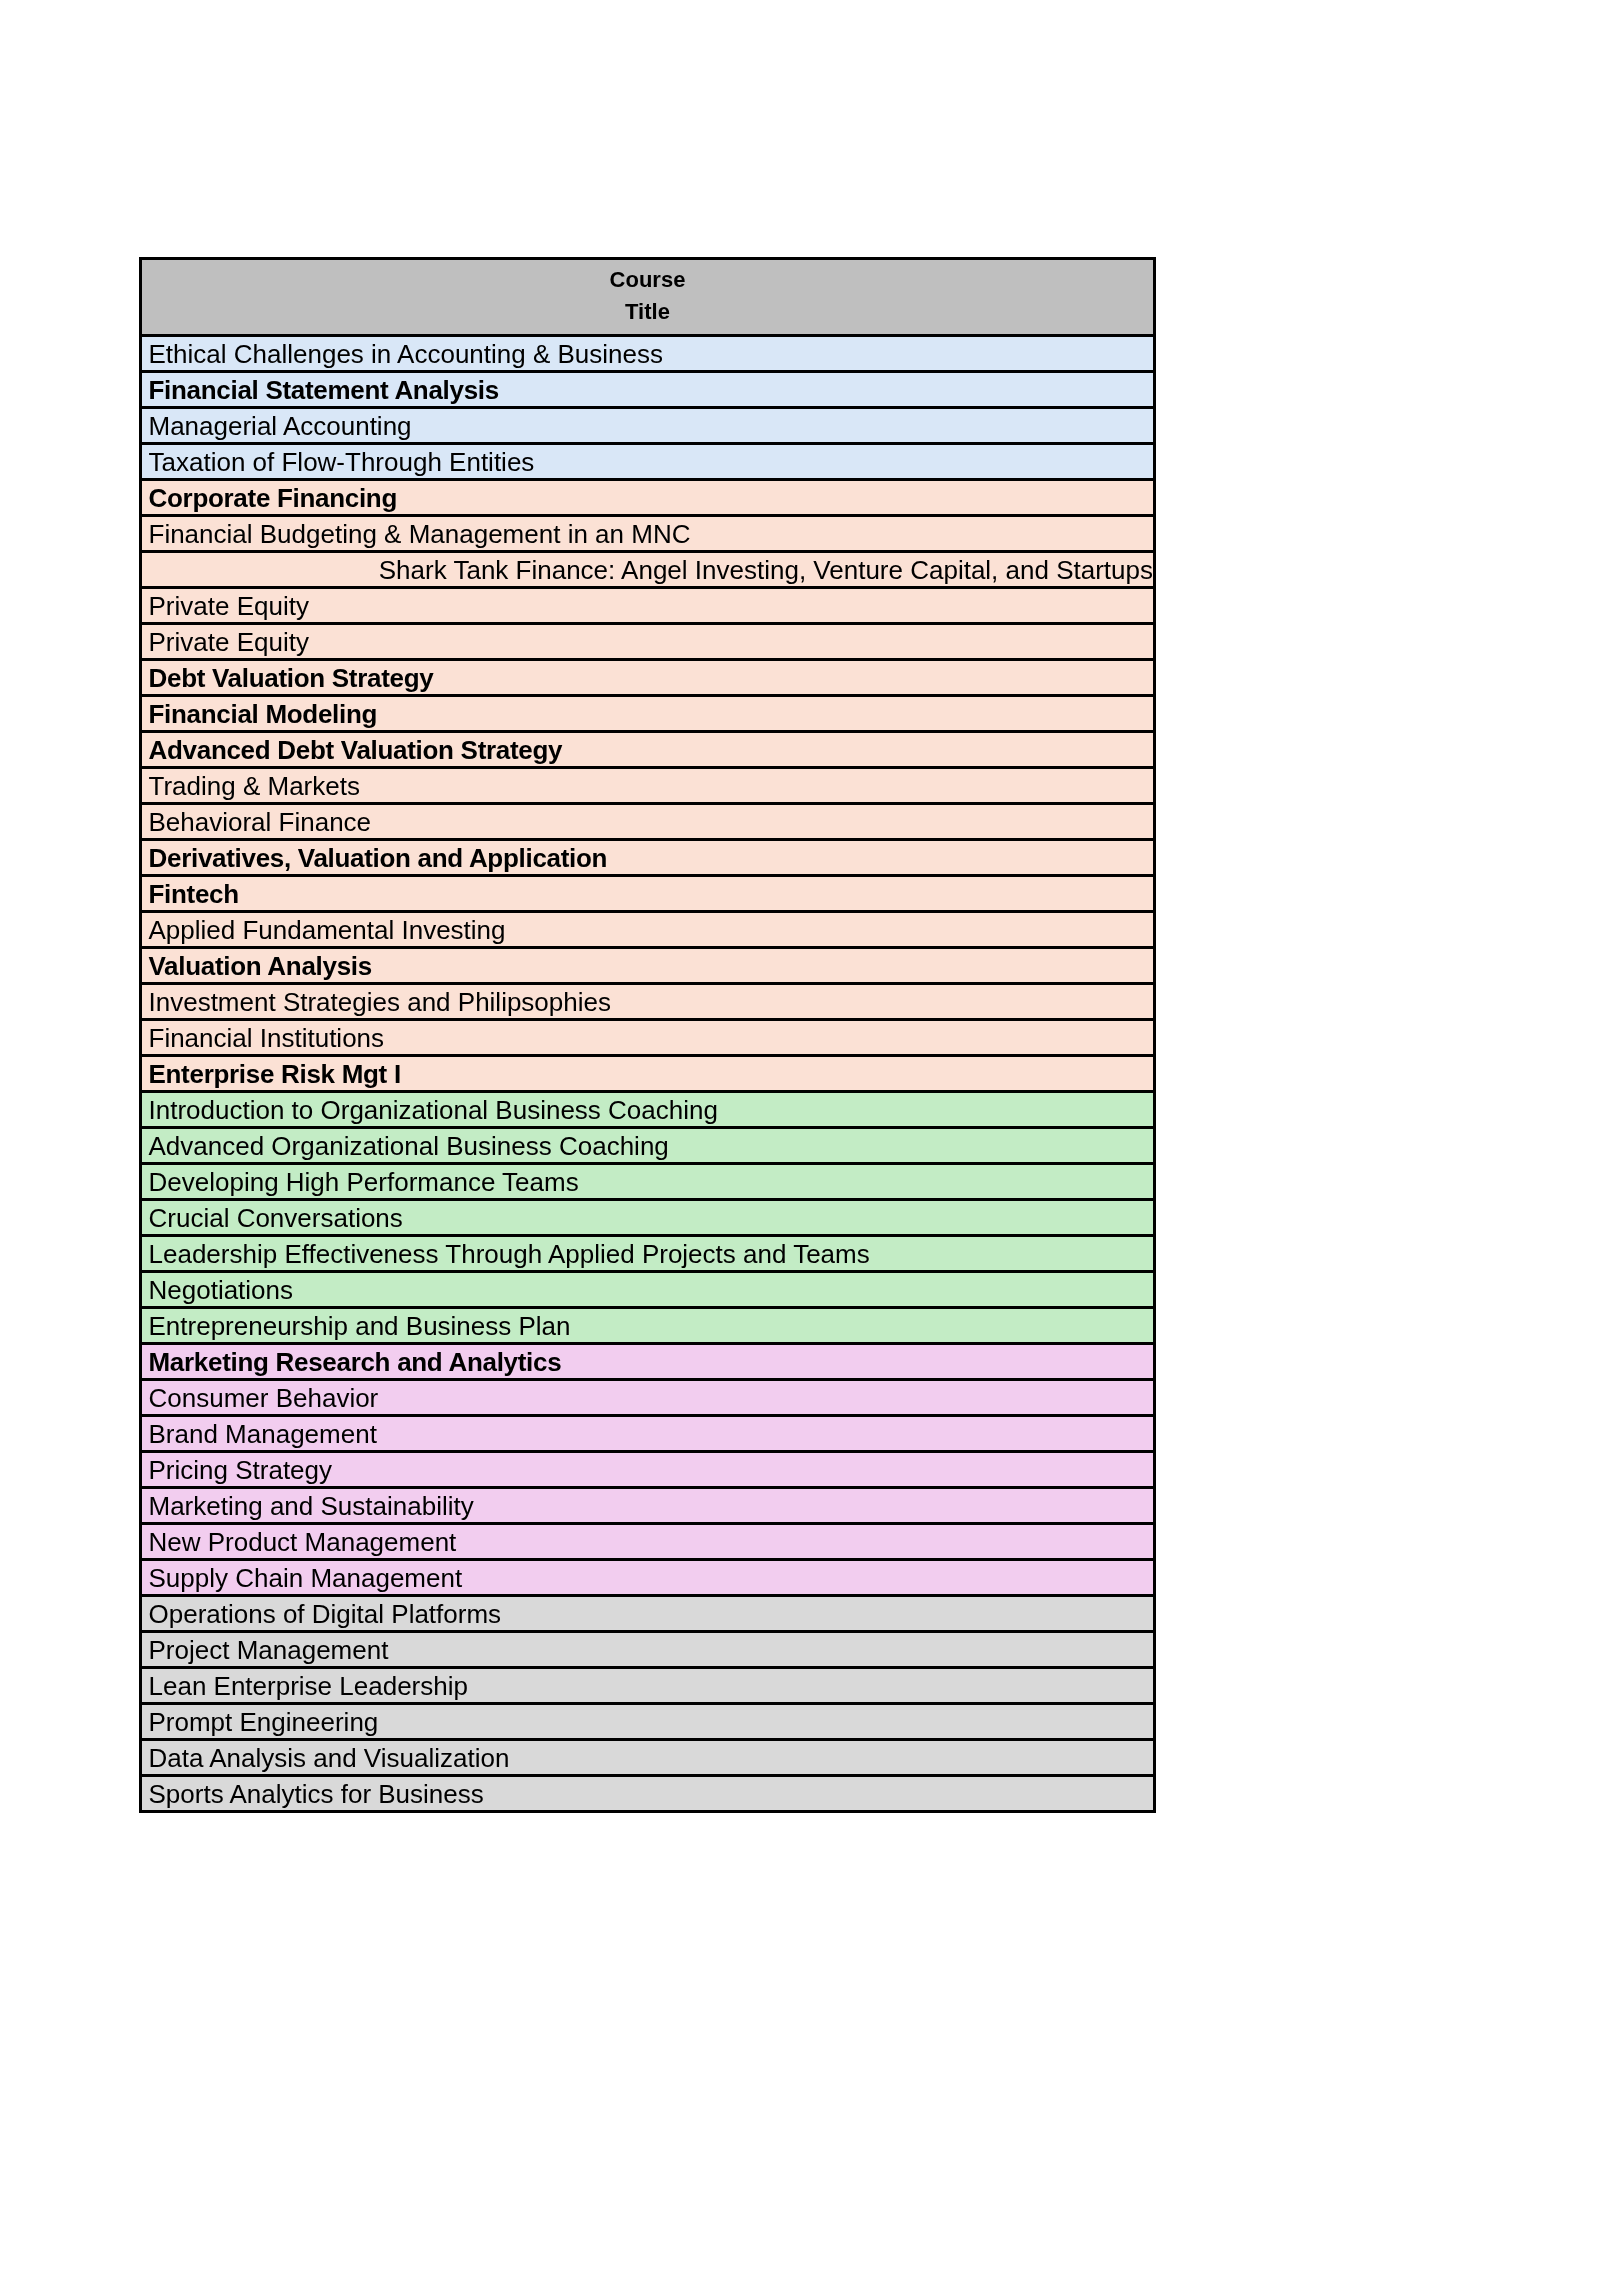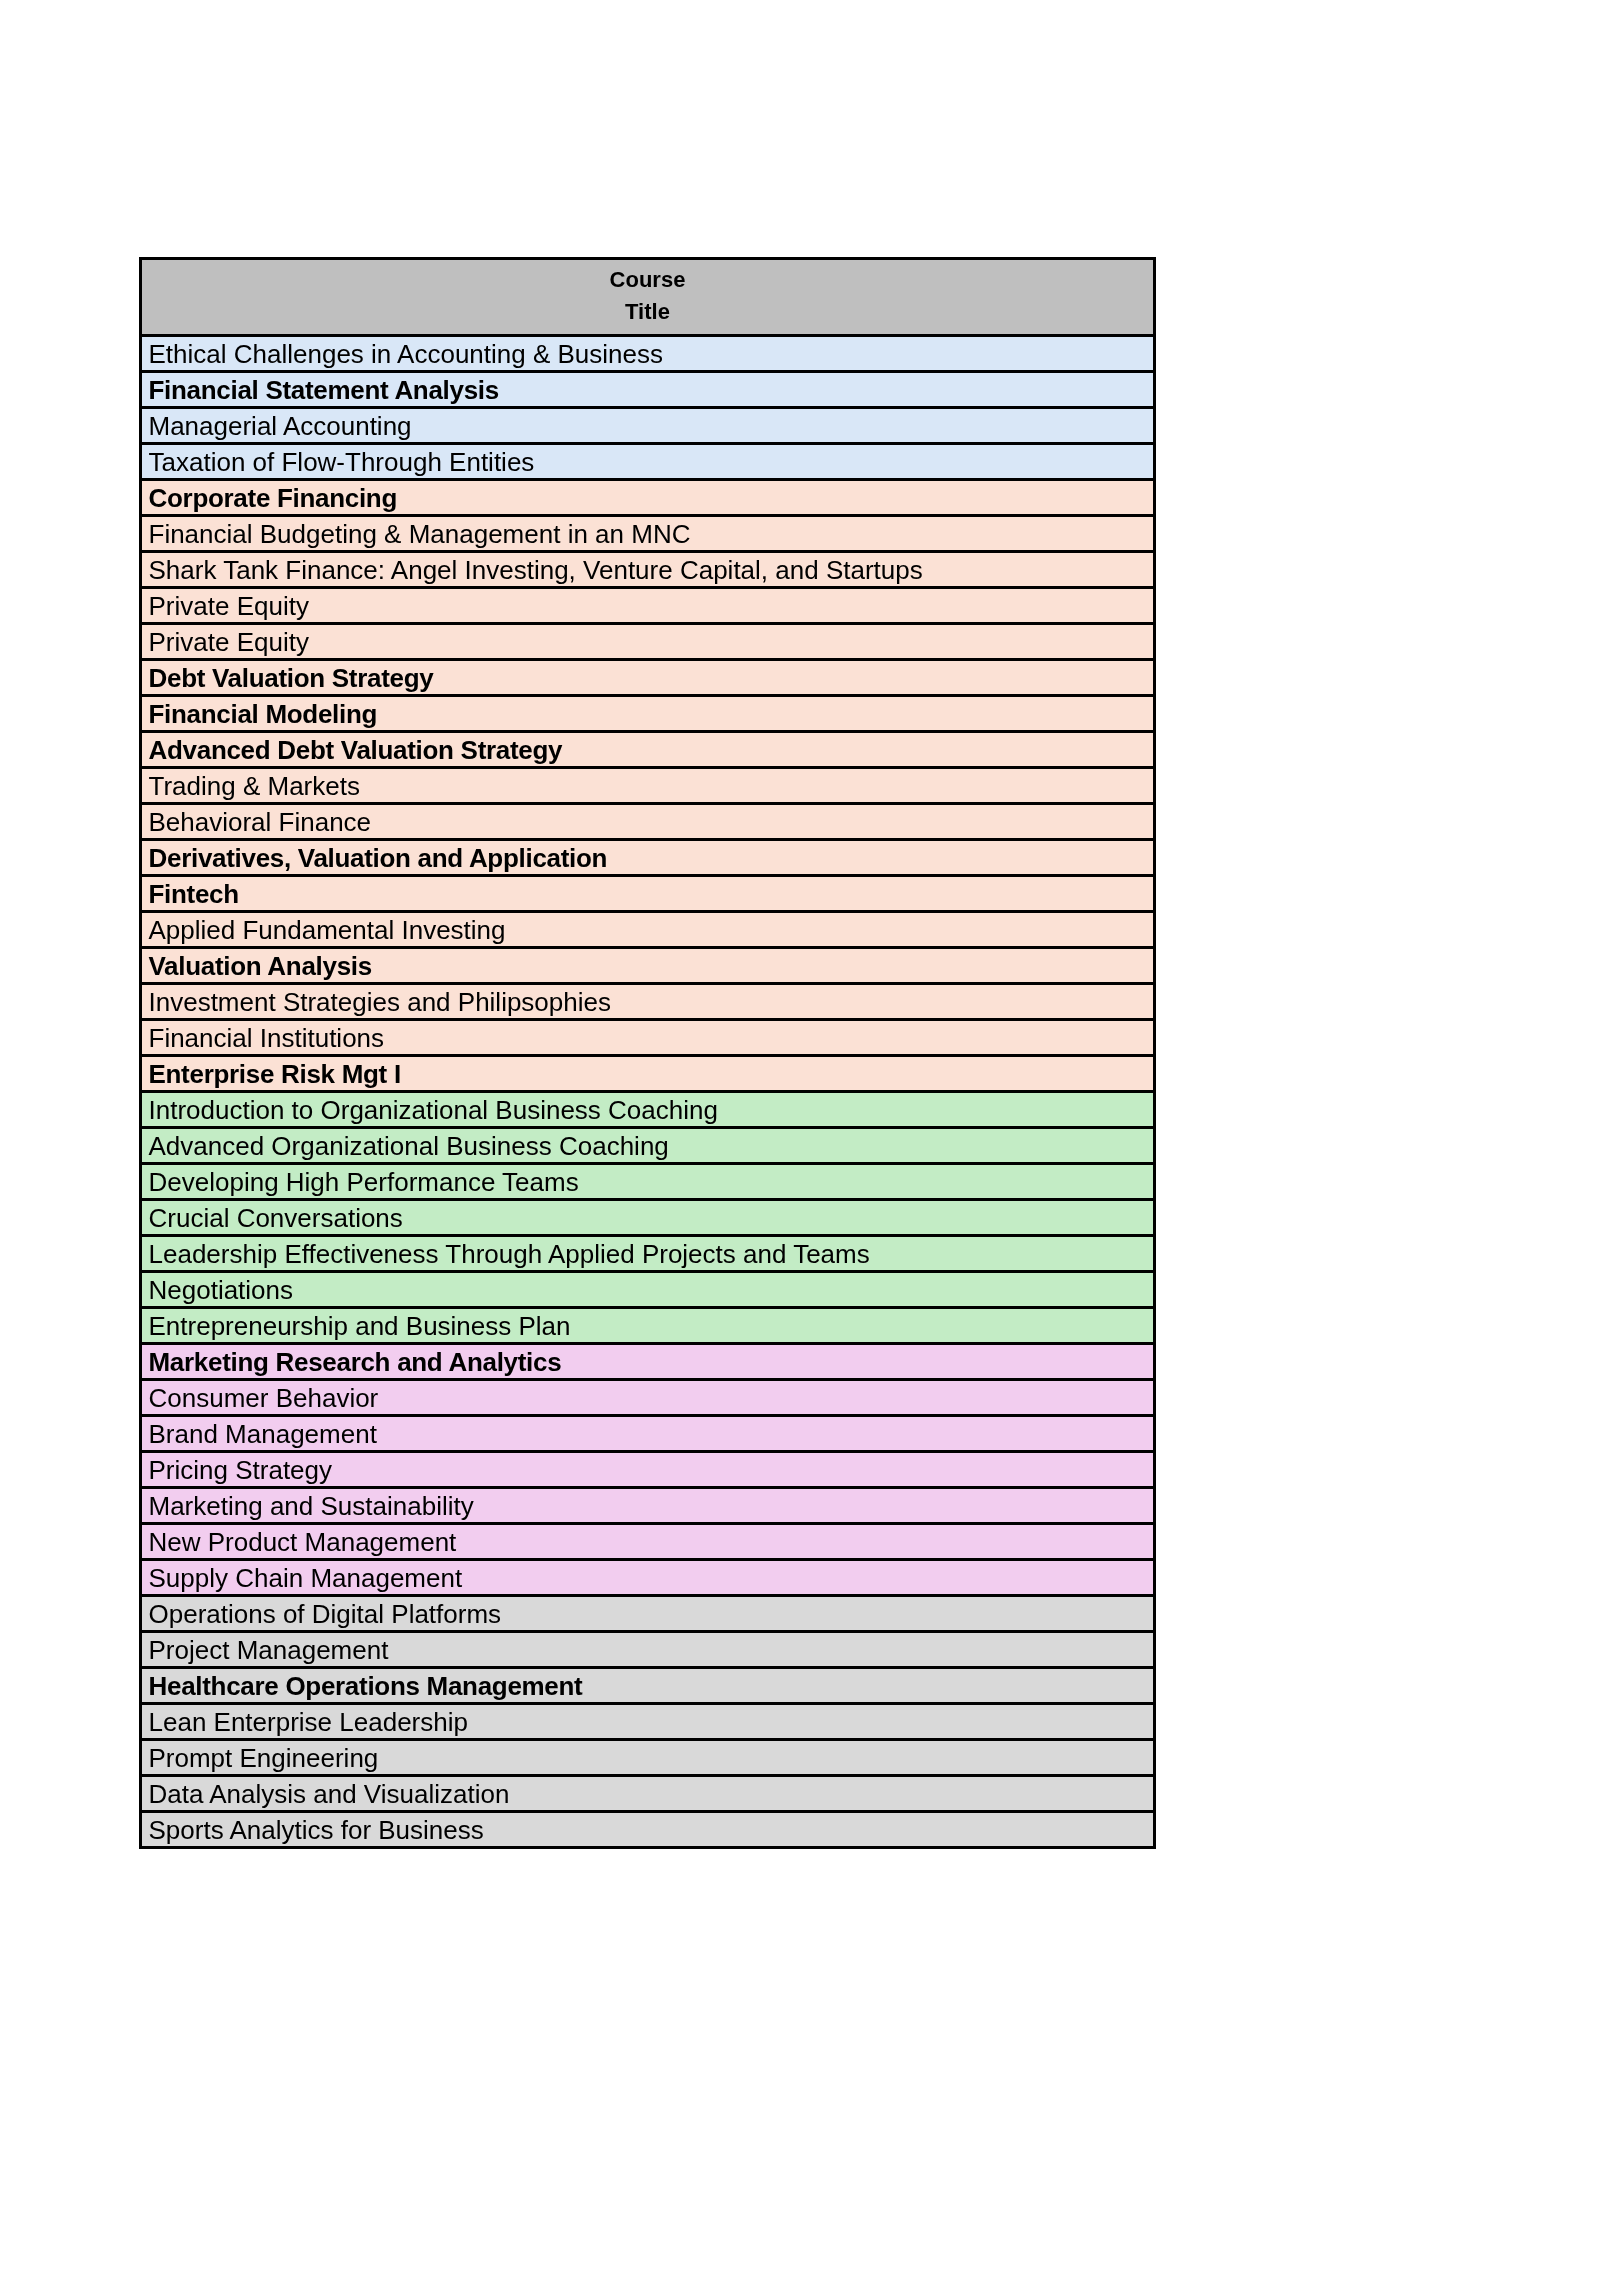--- a/index.html
+++ b/index.html
@@ -120,21 +120,21 @@
           <tr class="course-row">
             <td class="course-cell" style="background: rgb(217, 231, 247); border-color: rgb(0, 0, 0);">Taxation of Flow-Through Entities</td>
           </tr>
           <tr class="course-row">
             <td class="course-cell is-bold" style="background: rgb(251, 225, 213); border-color: rgb(0, 0, 0);">Corporate Financing</td>
           </tr>
           <tr class="course-row">
             <td class="course-cell" style="background: rgb(251, 225, 213); border-color: rgb(0, 0, 0);">Financial Budgeting &amp; Management in an MNC</td>
           </tr>
           <tr class="course-row">
-            <td class="course-cell" style="background: rgb(251, 225, 213); border-color: rgb(0, 0, 0);">Shark Tank Finance: Angel Investing, Venture Capital, and Startups</td>
+            <td class="course-cell" style="background: rgb(251, 225, 213); border-color: rgb(0, 0, 0); text-align: right;">Shark Tank Finance: Angel Investing, Venture Capital, and Startups</td>
           </tr>
           <tr class="course-row">
             <td class="course-cell" style="background: rgb(251, 225, 213); border-color: rgb(0, 0, 0);">Private Equity</td>
           </tr>
           <tr class="course-row">
             <td class="course-cell" style="background: rgb(251, 225, 213); border-color: rgb(0, 0, 0);">Private Equity</td>
           </tr>
           <tr class="course-row">
             <td class="course-cell is-bold" style="background: rgb(251, 225, 213); border-color: rgb(0, 0, 0);">Debt Valuation Strategy</td>
           </tr>
@@ -211,23 +211,20 @@
             <td class="course-cell" style="background: rgb(242, 205, 239); border-color: rgb(0, 0, 0);">New Product Management</td>
           </tr>
           <tr class="course-row">
             <td class="course-cell" style="background: rgb(242, 205, 239); border-color: rgb(0, 0, 0);">Supply Chain Management</td>
           </tr>
           <tr class="course-row">
             <td class="course-cell" style="background: rgb(217, 217, 217); border-color: rgb(0, 0, 0);">Operations of Digital Platforms</td>
           </tr>
           <tr class="course-row">
             <td class="course-cell" style="background: rgb(217, 217, 217); border-color: rgb(0, 0, 0);">Project Management</td>
-          </tr>
-          <tr class="course-row">
-            <td class="course-cell is-bold" style="background: rgb(217, 217, 217); border-color: rgb(0, 0, 0);">Healthcare Operations Management</td>
           </tr>
           <tr class="course-row">
             <td class="course-cell" style="background: rgb(217, 217, 217); border-color: rgb(0, 0, 0);">Lean Enterprise Leadership</td>
           </tr>
           <tr class="course-row">
             <td class="course-cell" style="background: rgb(217, 217, 217); border-color: rgb(0, 0, 0);">Prompt Engineering</td>
           </tr>
           <tr class="course-row">
             <td class="course-cell" style="background: rgb(217, 217, 217); border-color: rgb(0, 0, 0);">Data Analysis and Visualization</td>
           </tr>

